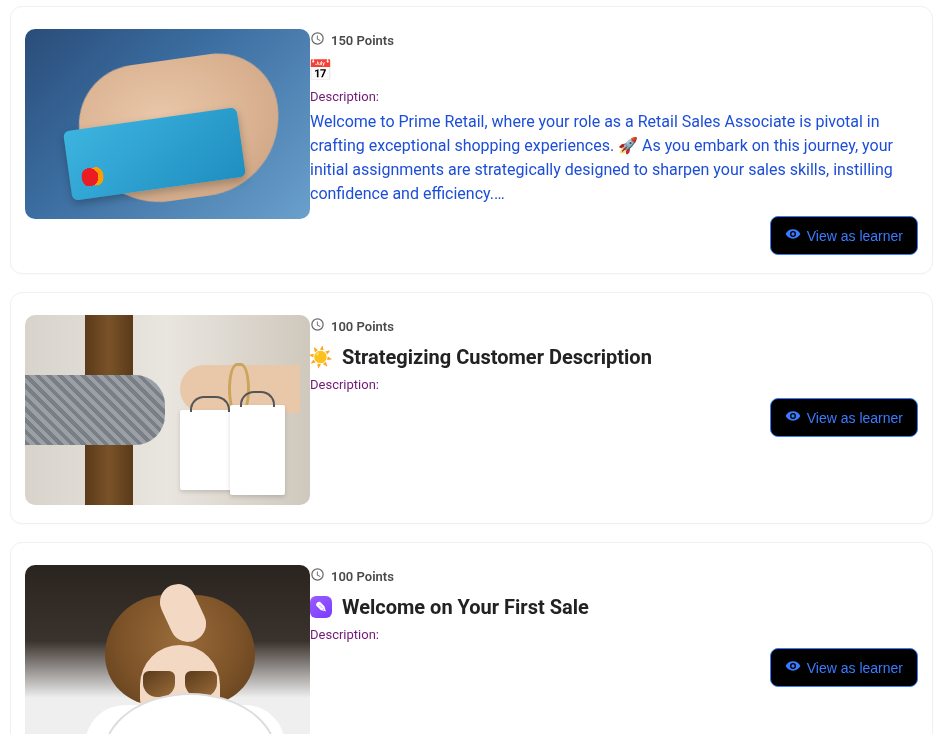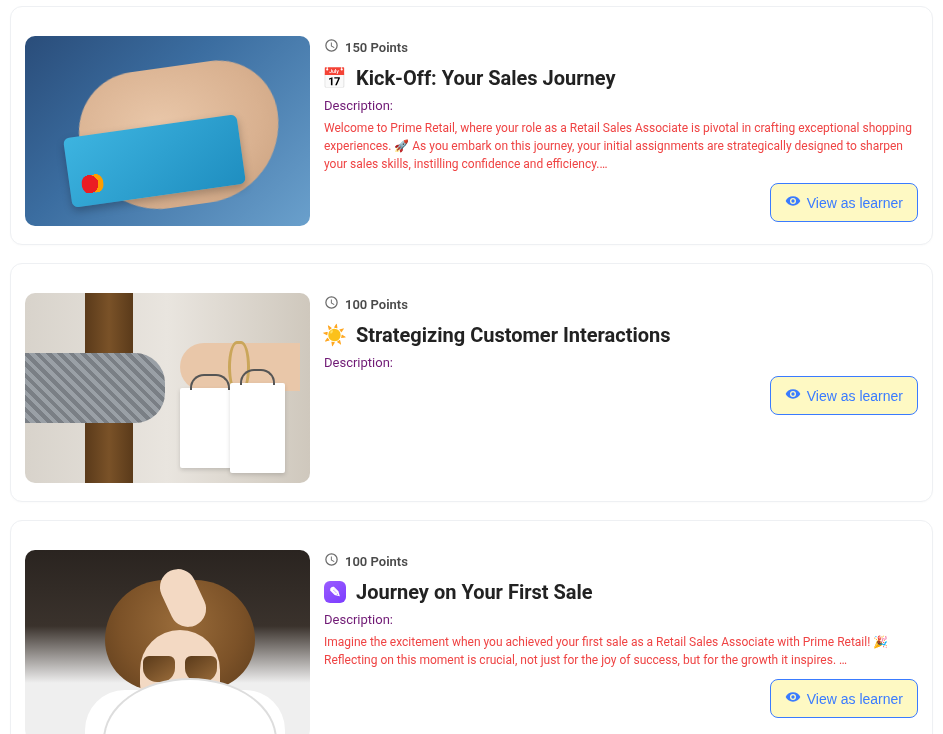--- a/index.html
+++ b/index.html
@@ -6,24 +6,24 @@
   body {
     font-family: -apple-system, BlinkMacSystemFont, "Segoe UI", Roboto, Arial, sans-serif;
     background: #ffffff;
     padding: 6px 10px;
     width: 943px;
   }
   .card {
     background: #fff;
     border: 1px solid #eef0f3;
     border-radius: 12px;
-    padding: 29px 14px 18px 14px;
+    padding: 22px 14px 18px 14px;
     margin-bottom: 18px;
     display: flex;
-    gap: 14px;
+    gap: 0;
     box-shadow: 0 1px 2px rgba(0,0,0,0.02);
   }
   .thumb {
     width: 285px;
     height: 190px;
     border-radius: 10px;
     flex-shrink: 0;
     overflow: hidden;
     position: relative;
   }
@@ -136,28 +136,28 @@
     border-radius: 6px; color:#fff; font-size:14px; font-weight:bold;
     width:22px; height:22px;
   }
   .title-text {
     font-size: 20px; font-weight: 700; color: #222;
   }
   .desc-label {
     font-size: 13px; color: #701a75; margin-bottom: 6px;
   }
   .desc-body {
-    font-size: 12px; color: #ef4444; line-height: 1.5; margin-bottom: 10px;
+    font-size: 16px; color: #1d4ed8; line-height: 1.5; margin-bottom: 10px;
   }
   .btn-row {
     display:flex; justify-content:flex-end;
   }
   .view-btn {
     display:inline-flex; align-items:center; gap:6px;
-    border:1px solid #3a7bff; color:#3a7bff; background:#fef9c3;
+    border:1px solid #3a7bff; color:#3a7bff; background:#000000;
     border-radius:8px; padding:9px 14px; font-size:14px; font-weight:500;
     cursor:pointer;
   }
   .view-btn svg { width:16px; height:16px; fill:#3a7bff; }
 
   
   .card:last-child { margin-bottom: 0; }
 </style>
 </head>
 <body>
@@ -171,21 +171,20 @@
     <div class="points-row">
       <span>
         <svg viewBox="0 0 24 24">
             <path d="M12 2a10 10 0 1 0 0 20 10 10 0 0 0 0-20zm0 18a8 8 0 1 1 0-16 8 8 0 0 1 0 16zm.5-13h-1.5v6l5 3 .75-1.23-4.25-2.52z"></path>
           </svg>
       </span>
       <span>150 Points</span>
     </div>
     <div class="title-row">
       <span class="title-emoji">📅</span>
-      <span class="title-text">Kick-Off: Your Sales Journey</span>
     </div>
     <div class="desc-label">Description:</div>
     <div class="desc-body">Welcome to Prime Retail, where your role as a Retail Sales Associate is pivotal in crafting exceptional shopping experiences. 🚀 As you embark on this journey, your initial assignments are strategically designed to sharpen your sales skills, instilling confidence and efficiency.…</div>
     <div class="btn-row">
       <button class="view-btn">
         <span>
           <svg viewBox="0 0 24 24">
               <path d="M12 5C7 5 2.73 8.11 1 12c1.73 3.89 6 7 11 7s9.27-3.11 11-7c-1.73-3.89-6-7-11-7zm0 11.5A4.5 4.5 0 1 1 12 7.5a4.5 4.5 0 0 1 0 9zm0-7a2.5 2.5 0 1 0 0 5 2.5 2.5 0 0 0 0-5z"></path>
             </svg>
         </span>
@@ -208,21 +207,21 @@
     <div class="points-row">
       <span>
         <svg viewBox="0 0 24 24">
             <path d="M12 2a10 10 0 1 0 0 20 10 10 0 0 0 0-20zm0 18a8 8 0 1 1 0-16 8 8 0 0 1 0 16zm.5-13h-1.5v6l5 3 .75-1.23-4.25-2.52z"></path>
           </svg>
       </span>
       <span>100 Points</span>
     </div>
     <div class="title-row">
       <span class="title-emoji">☀️</span>
-      <span class="title-text">Strategizing Customer Interactions</span>
+      <span class="title-text">Strategizing Customer Description</span>
     </div>
     <div class="desc-label">Description:</div>
     <div class="btn-row">
       <button class="view-btn">
         <span>
           <svg viewBox="0 0 24 24">
               <path d="M12 5C7 5 2.73 8.11 1 12c1.73 3.89 6 7 11 7s9.27-3.11 11-7c-1.73-3.89-6-7-11-7zm0 11.5A4.5 4.5 0 1 1 12 7.5a4.5 4.5 0 0 1 0 9zm0-7a2.5 2.5 0 1 0 0 5 2.5 2.5 0 0 0 0-5z"></path>
             </svg>
         </span>
         <span>View as learner</span>
@@ -247,24 +246,23 @@
     <div class="points-row">
       <span>
         <svg viewBox="0 0 24 24">
             <path d="M12 2a10 10 0 1 0 0 20 10 10 0 0 0 0-20zm0 18a8 8 0 1 1 0-16 8 8 0 0 1 0 16zm.5-13h-1.5v6l5 3 .75-1.23-4.25-2.52z"></path>
           </svg>
       </span>
       <span>100 Points</span>
     </div>
     <div class="title-row">
       <span class="title-emoji purple">✎</span>
-      <span class="title-text">Journey on Your First Sale</span>
+      <span class="title-text">Welcome on Your First Sale</span>
     </div>
     <div class="desc-label">Description:</div>
-    <div class="desc-body">Imagine the excitement when you achieved your first sale as a Retail Sales Associate with Prime Retail! 🎉 Reflecting on this moment is crucial, not just for the joy of success, but for the growth it inspires. …</div>
     <div class="btn-row">
       <button class="view-btn">
         <span>
           <svg viewBox="0 0 24 24">
               <path d="M12 5C7 5 2.73 8.11 1 12c1.73 3.89 6 7 11 7s9.27-3.11 11-7c-1.73-3.89-6-7-11-7zm0 11.5A4.5 4.5 0 1 1 12 7.5a4.5 4.5 0 0 1 0 9zm0-7a2.5 2.5 0 1 0 0 5 2.5 2.5 0 0 0 0-5z"></path>
             </svg>
         </span>
         <span>View as learner</span>
       </button>
     </div>

